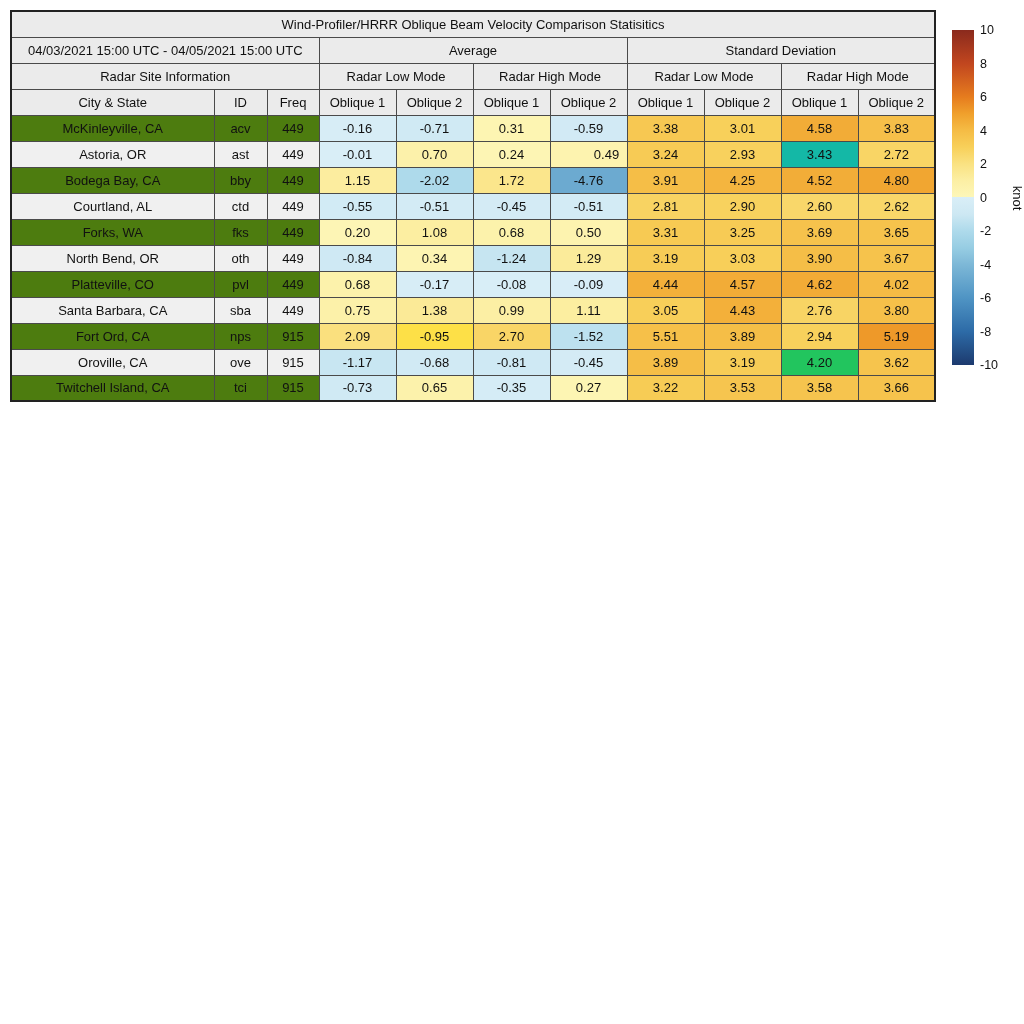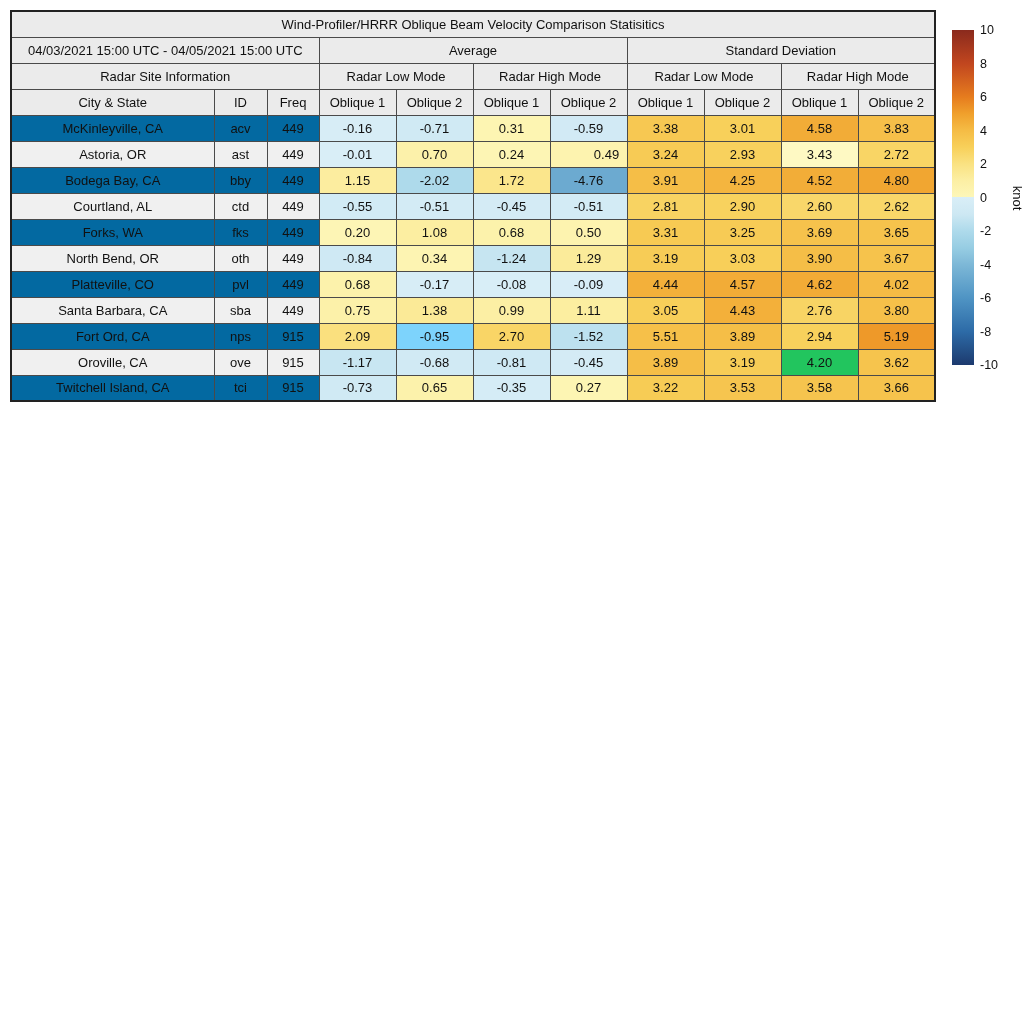--- a/index.html
+++ b/index.html
@@ -8,21 +8,21 @@
 
   table.stats{position:absolute;left:10px;top:10px;border-collapse:collapse;
     table-layout:fixed;width:922px;border:2px solid #222;}
   table.stats th, table.stats td{
     border:1px solid #4a4a4a;text-align:center;vertical-align:middle;
     font-size:13px;color:#111;font-weight:400;padding:0;overflow:hidden;white-space:nowrap;}
   table.stats tr{height:26px;}
   tr.title-row{height:25px;}
   tr.title-row th{background:#ebebeb;font-size:13px;}
   thead th{background:#ebebeb;}
-  tbody td.meta{background:#0369a1;}
+  tbody td.meta{background:#4d7c0f;}
   tbody tr:nth-child(even) td.meta{background:#f0f0f0;}
 
   
   .cbar-wrap{position:absolute;left:952px;top:30px;width:90px;height:335px;}
   .cbar{position:absolute;left:0;top:0;width:22px;height:335px;}
   .cbar-tick{position:absolute;left:28px;width:34px;text-align:left;
     font-size:12.5px;color:#111;line-height:14px;margin-top:-7px;}
   .cbar-label{position:absolute;left:58px;top:50%;transform:translateY(-50%);
     writing-mode:vertical-rl;font-size:13px;color:#111;}
 </style>
@@ -92,21 +92,21 @@
         <tr>
           <td class="meta">Astoria, OR</td>
           <td class="meta">ast</td>
           <td class="meta">449</td>
           <td style="background: rgb(217, 238, 247);">-0.01</td>
           <td style="background: rgb(252, 241, 170);">0.70</td>
           <td style="background: rgb(253, 245, 180);">0.24</td>
           <td style="background: rgb(253, 243, 175); padding-left: 36px;">0.49</td>
           <td style="background: rgb(247, 203, 85);">3.24</td>
           <td style="background: rgb(248, 209, 93);">2.93</td>
-          <td style="background: #fef9c3;">3.43</td>
+          <td style="background: #14b8a6;">3.43</td>
           <td style="background: rgb(249, 213, 101);">2.72</td>
         </tr>
         <tr>
           <td class="meta">Bodega Bay, CA</td>
           <td class="meta">bby</td>
           <td class="meta">449</td>
           <td style="background: rgb(252, 237, 159);">1.15</td>
           <td style="background: rgb(174, 218, 235);">-2.02</td>
           <td style="background: rgb(251, 230, 140);">1.72</td>
           <td style="background: rgb(108, 170, 208);">-4.76</td>
@@ -178,21 +178,21 @@
           <td style="background: rgb(248, 207, 89);">3.05</td>
           <td style="background: rgb(243, 176, 58);">4.43</td>
           <td style="background: rgb(248, 212, 100);">2.76</td>
           <td style="background: rgb(246, 192, 73);">3.80</td>
         </tr>
         <tr>
           <td class="meta">Fort Ord, CA</td>
           <td class="meta">nps</td>
           <td class="meta">915</td>
           <td style="background: rgb(250, 224, 126);">2.09</td>
-          <td style="background: #7dd3fc; margin-top: 24px;">-0.95</td>
+          <td style="background: #fde047; margin-top: 24px;">-0.95</td>
           <td style="background: rgb(249, 213, 102);">2.70</td>
           <td style="background: rgb(189, 225, 239);">-1.52</td>
           <td style="background: rgb(246, 192, 73);">5.51</td>
           <td style="background: rgb(245, 190, 71);">3.89</td>
           <td style="background: rgb(248, 209, 92);">2.94</td>
           <td style="background: rgb(238, 153, 41);">5.19</td>
         </tr>
         <tr>
           <td class="meta">Oroville, CA</td>
           <td class="meta">ove</td>

